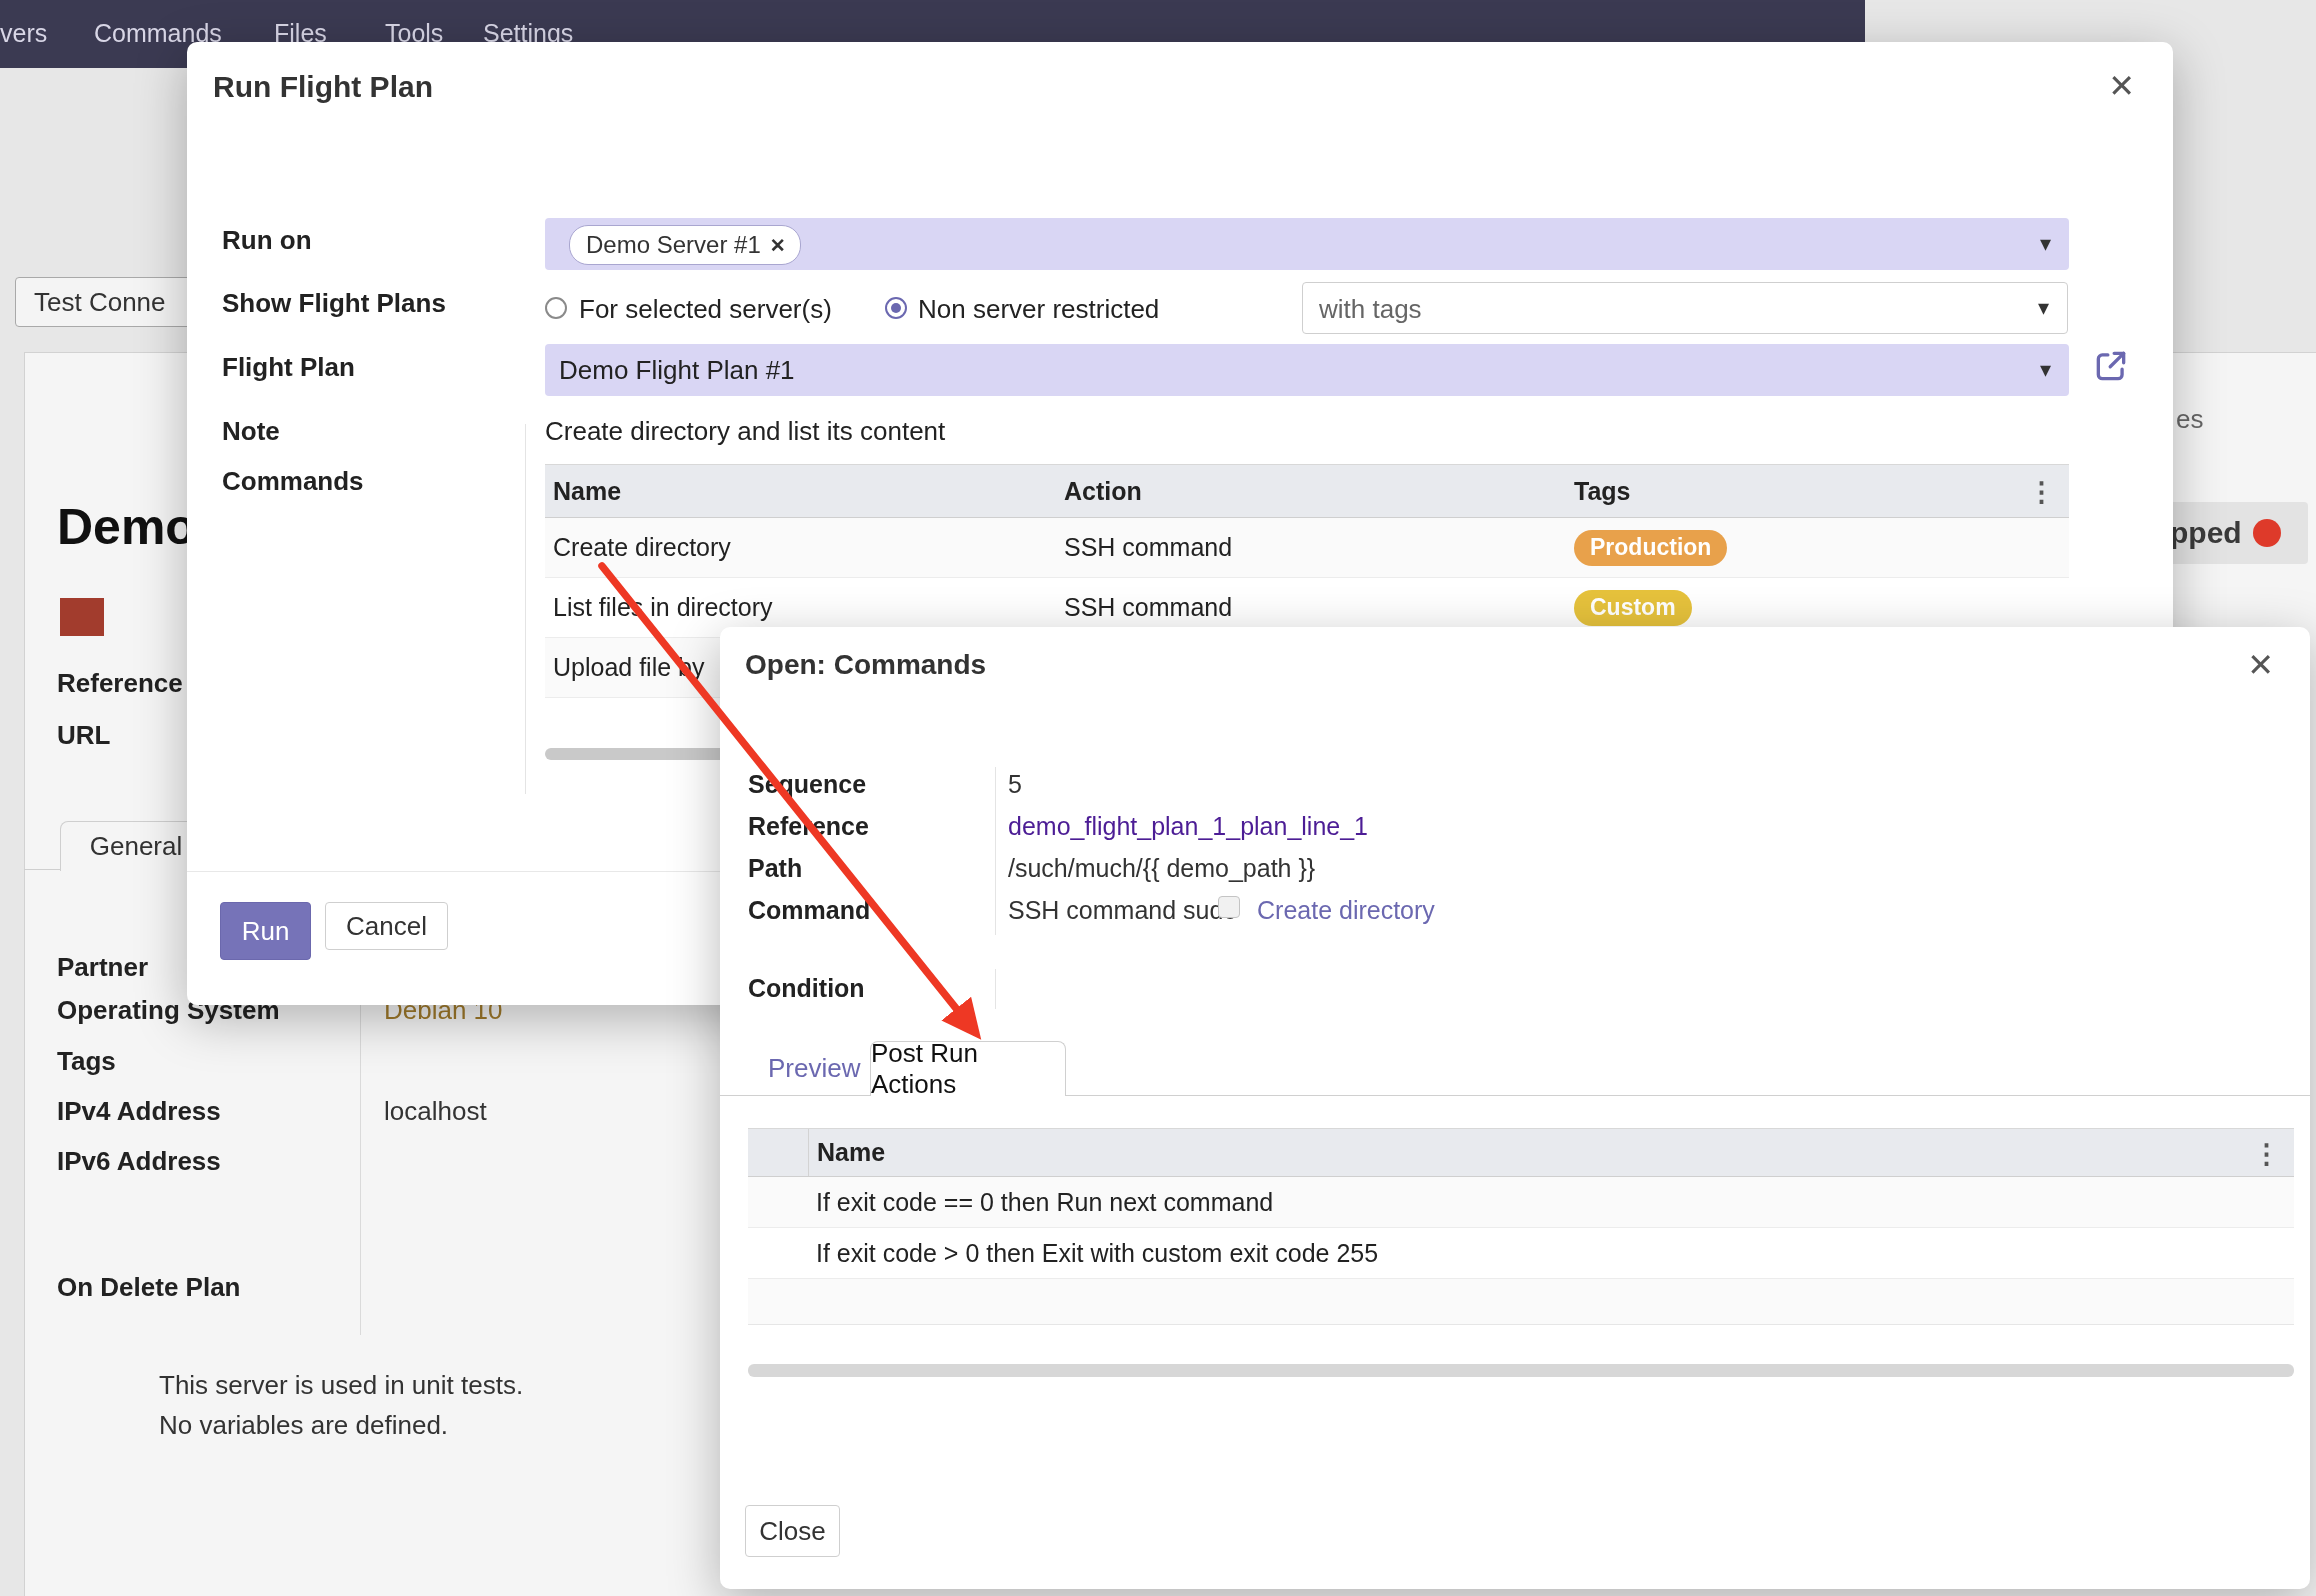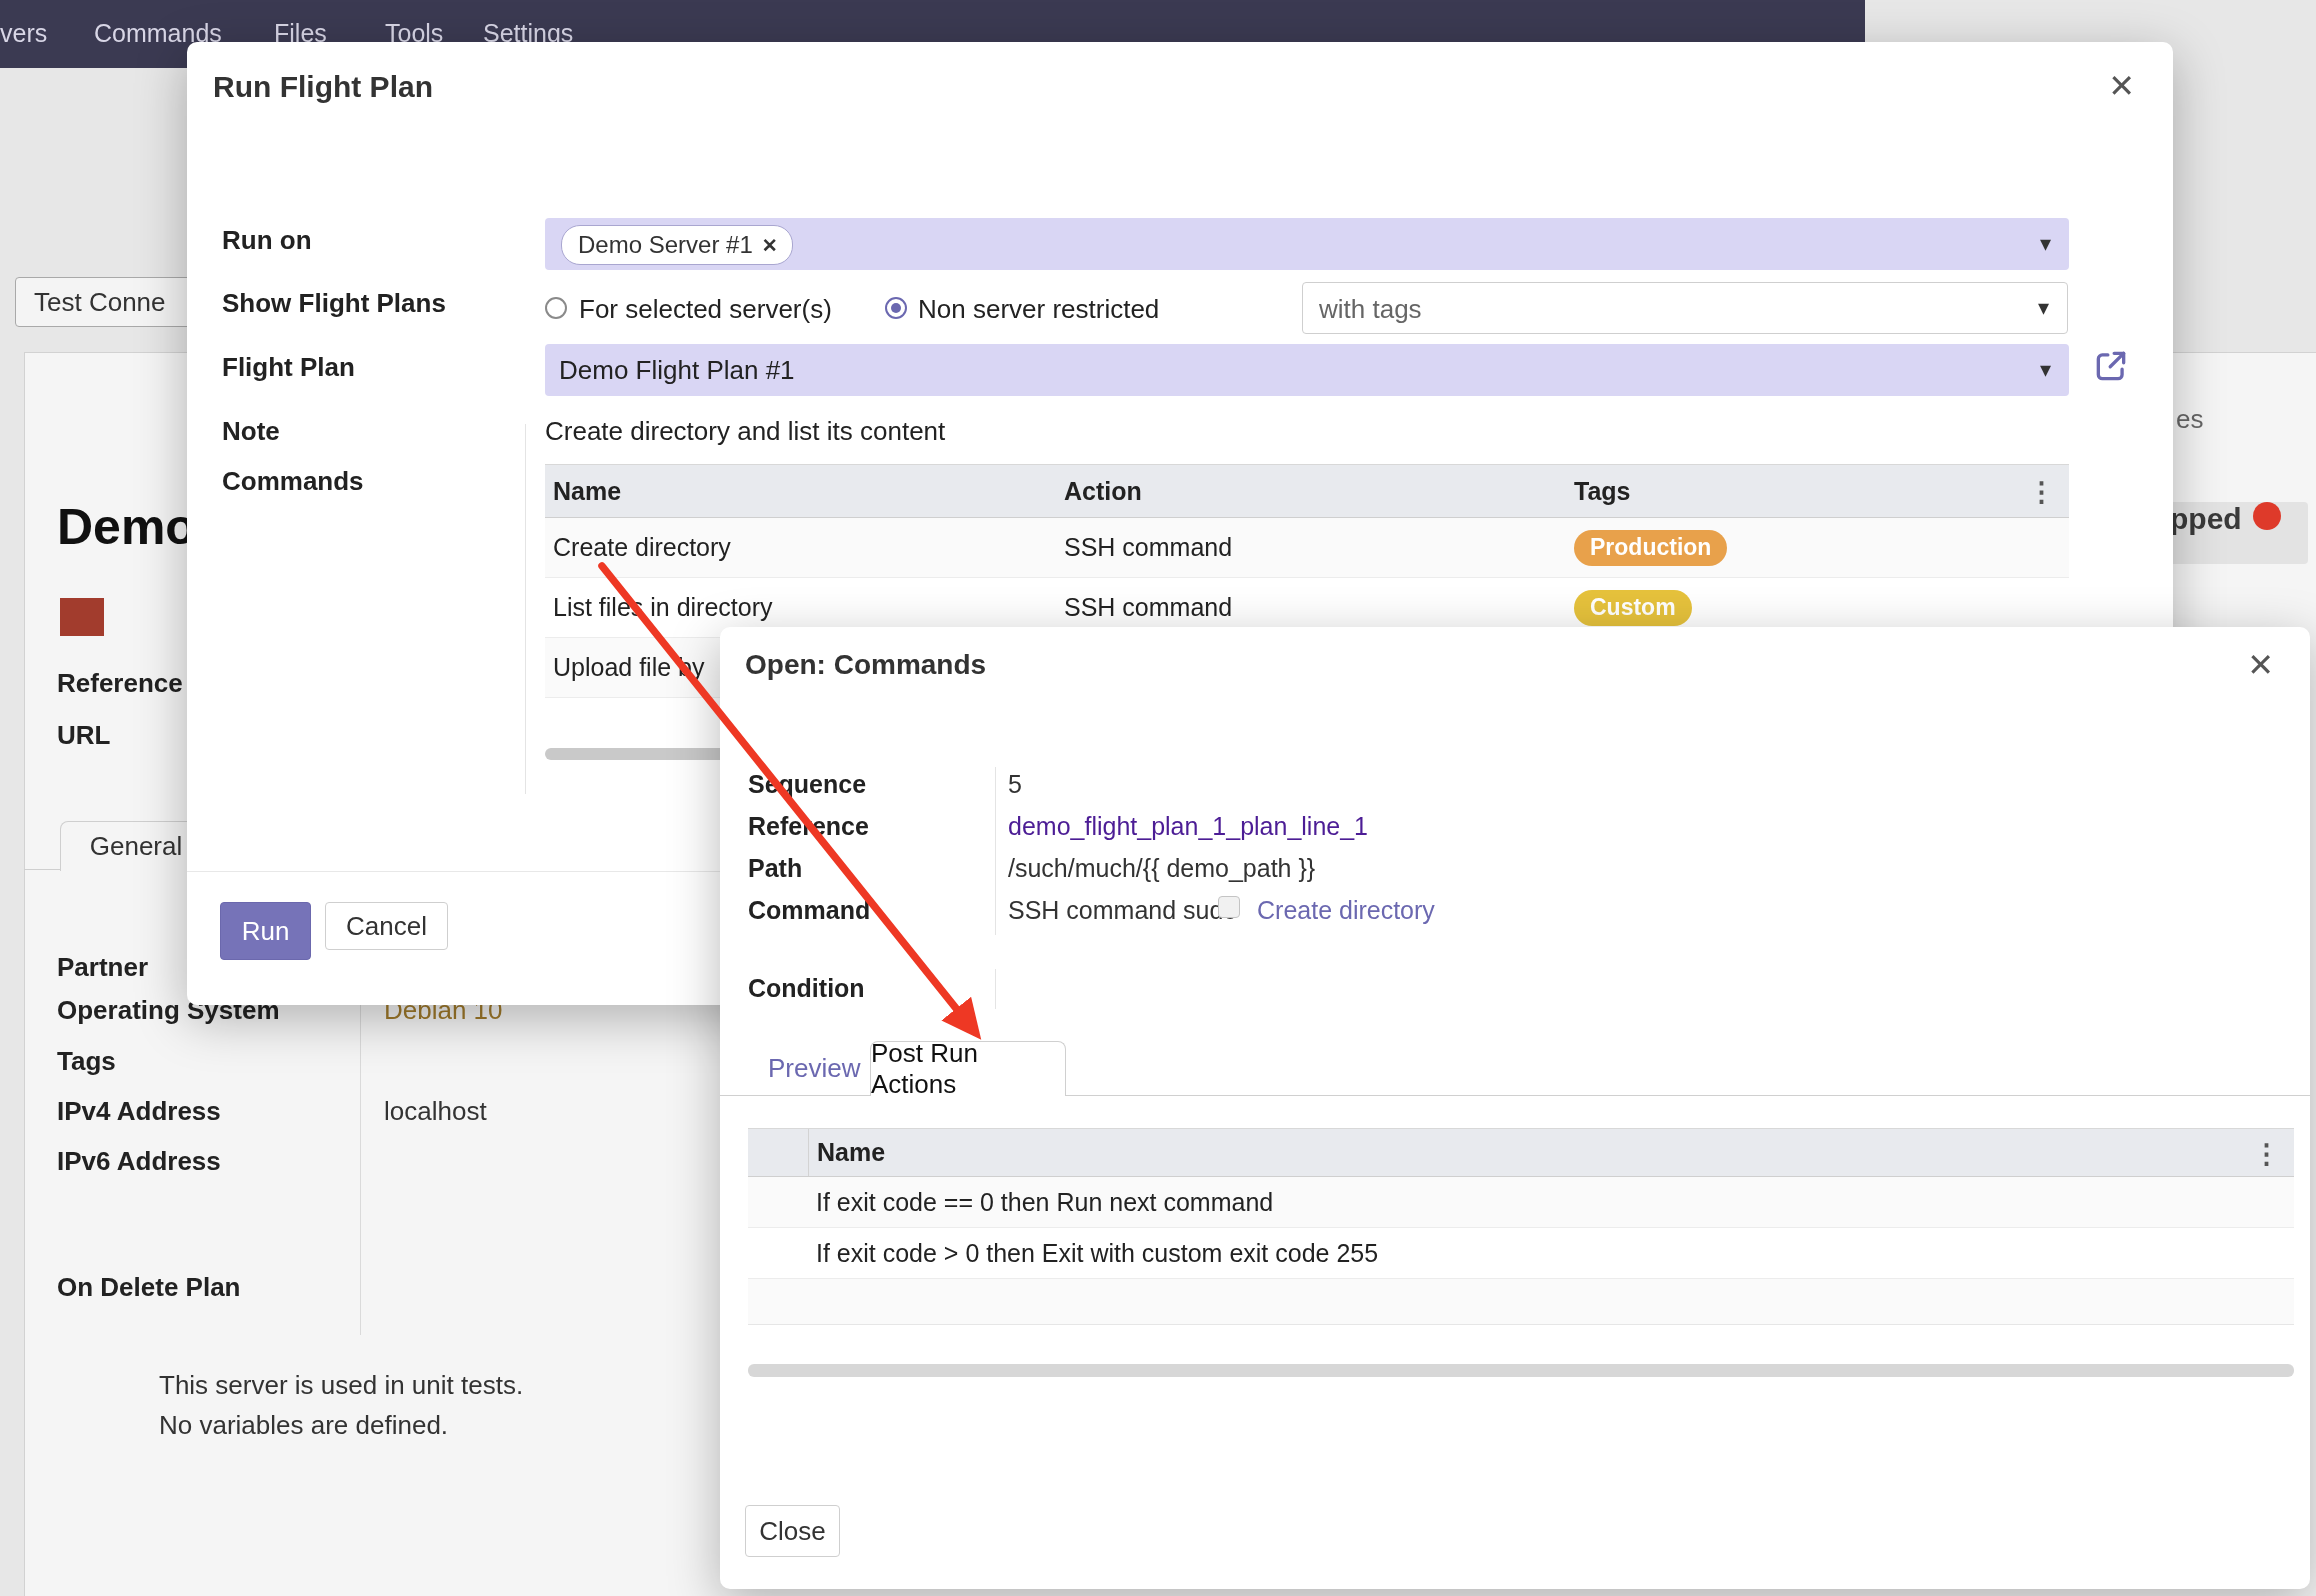--- a/index.html
+++ b/index.html
@@ -86,38 +86,38 @@
   <div class="abs bglabel" style="left:57px;top:1096px;z-index:1">IPv4 Address</div>
   <div class="abs bgtext" style="left:384px;top:1096px;z-index:1">localhost</div>
   <div class="abs bglabel" style="left:57px;top:1146px;z-index:1">IPv6 Address</div>
   <div class="abs bglabel" style="left:57px;top:1272px;z-index:1">On Delete Plan</div>
 
   <div class="abs" style="left:360px;top:955px;width:1px;height:380px;background:#dadada;z-index:1"></div>
 
   <div class="abs bgtext" style="left:159px;top:1370px;z-index:1">This server is used in unit tests.</div>
   <div class="abs bgtext" style="left:159px;top:1410px;z-index:1">No variables are defined.</div>
 
-  <div class="abs" style="left:2108px;top:502px;width:200px;height:62px;background:#e3e3e3;border-radius:4px;display:flex;align-items:flex-start;gap:11px;padding-left:62px;z-index:1">
+  <div class="abs" style="left:2108px;top:502px;width:200px;height:62px;background:#e3e3e3;border-radius:4px;display:flex;align-items:center;gap:11px;padding-left:62px;z-index:1">
     <span style="font-size:30px;font-weight:600;color:#3a3a3a">pped</span>
     <span style="width:28px;height:28px;border-radius:50%;background:#de3a2a;display:inline-block"></span>
   </div>
   <div class="abs" style="left:2176px;top:404px;font-size:26px;color:#666;z-index:1">es</div>
 
   <div class="modal" style="left:187px;top:42px;width:1986px;height:963px;z-index:10">
     <div class="abs modal-title" style="left:26px;top:28px;font-size:30px">Run Flight Plan</div>
     <span class="abs close-x" style="right:38px;top:28px">✕</span>
 
     <div class="abs bglabel" style="left:35px;top:183px">Run on</div>
     <div class="abs bglabel" style="left:35px;top:246px">Show Flight Plans</div>
     <div class="abs bglabel" style="left:35px;top:310px">Flight Plan</div>
     <div class="abs bglabel" style="left:35px;top:374px">Note</div>
     <div class="abs bglabel" style="left:35px;top:424px">Commands</div>
 
     <div class="abs lav" style="left:358px;top:176px;width:1524px;height:52px">
-      <span class="chip" style="position:absolute;left:16px;top:7px">
+      <span class="chip" style="position:absolute;left:24px;top:7px">
         <span>Demo Server #1</span>
         <span class="x">✕</span>
       </span>
       <span class="caret">▾</span>
     </div>
 
     <div class="abs radio" style="left:358px;top:255px"></div>
     <div class="abs" style="left:392px;top:252px;font-size:26px">For selected server(s)</div>
     <div class="abs radio checked" style="left:698px;top:255px"></div>
     <div class="abs" style="left:731px;top:252px;font-size:26px">Non server restricted</div>

